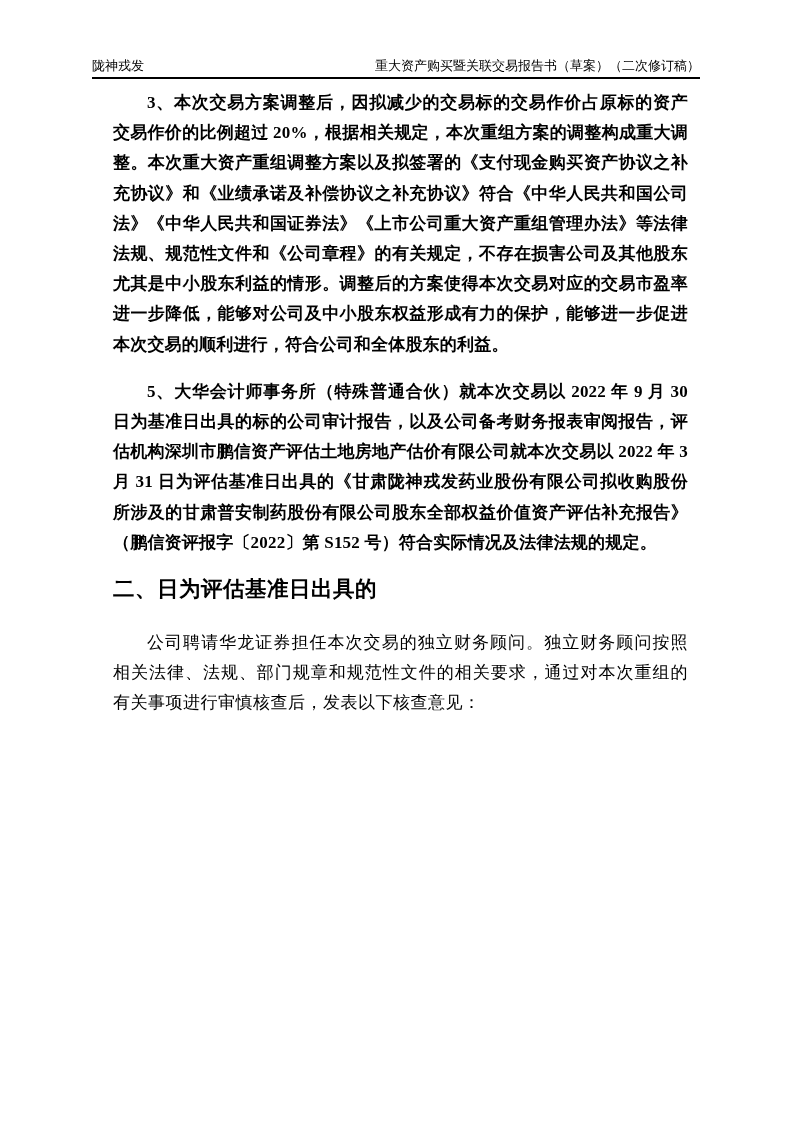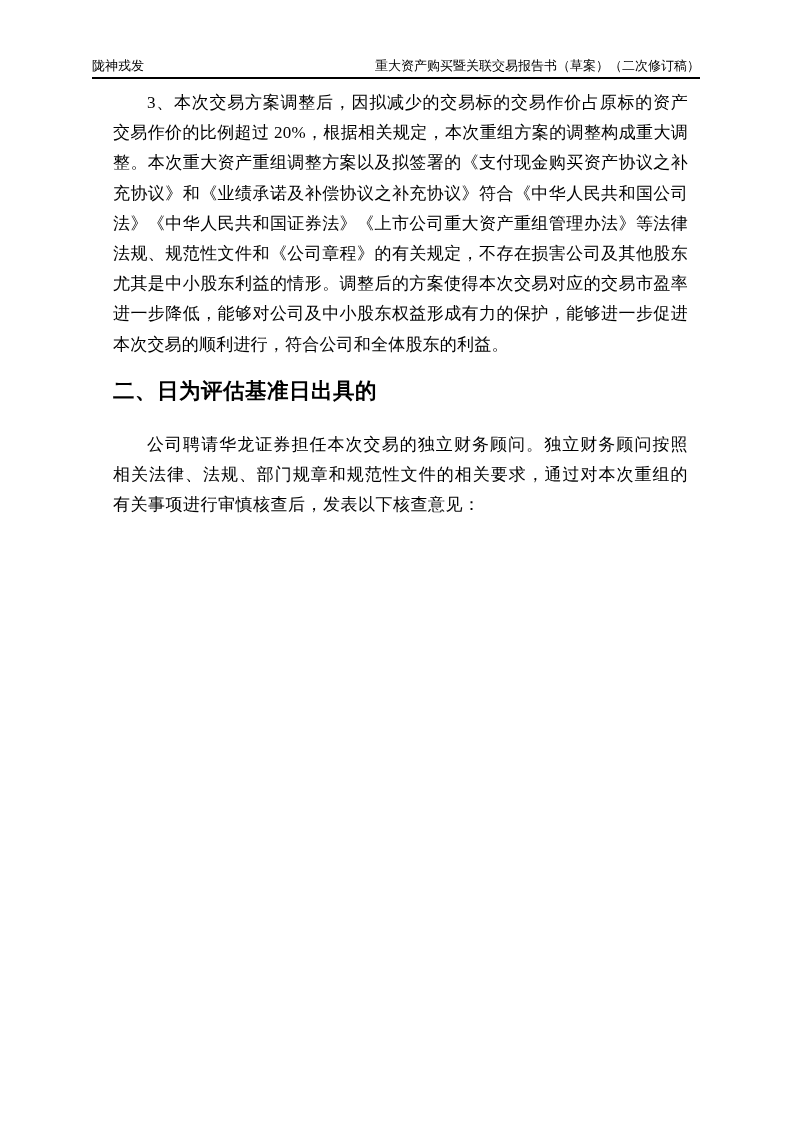--- a/index.html
+++ b/index.html
@@ -39,21 +39,21 @@
   }
   .doc-body {
     position: absolute;
     top: 88px;
     left: 113px;
     width: 575px;
   }
   .para {
     font-size: 17px;
     line-height: 30.2px;
-    font-weight: normal;
+    font-weight: bold;
     text-align: justify;
     text-indent: 2em;
     margin: 0 0 17px 0;
     letter-spacing: 0.2px;
   }
   .para.regular {
     font-weight: normal;
     letter-spacing: 0.5px;
   }
   .section-heading {
@@ -79,20 +79,21 @@
 
 <div class="page">
 
   <div class="doc-header">
     <span class="left">陇神戎发</span>
     <span class="right">重大资产购买暨关联交易报告书（草案）（二次修订稿）</span>
   </div>
 
   <div class="doc-body">
     <p class="para">3、本次交易方案调整后，因拟减少的交易标的交易作价占原标的资产交易作价的比例超过 20%，根据相关规定，本次重组方案的调整构成重大调整。本次重大资产重组调整方案以及拟签署的《支付现金购买资产协议之补充协议》和《业绩承诺及补偿协议之补充协议》符合《中华人民共和国公司法》《中华人民共和国证券法》《上市公司重大资产重组管理办法》等法律法规、规范性文件和《公司章程》的有关规定，不存在损害公司及其他股东尤其是中小股东利益的情形。调整后的方案使得本次交易对应的交易市盈率进一步降低，能够对公司及中小股东权益形成有力的保护，能够进一步促进本次交易的顺利进行，符合公司和全体股东的利益。</p>
+    <p class="para">5、大华会计师事务所（特殊普通合伙）就本次交易以 2022 年 9 月 30 日为基准日出具的标的公司审计报告，以及公司备考财务报表审阅报告，评估机构深圳市鹏信资产评估土地房地产估价有限公司就本次交易以 2022 年 3 月 31 日为评估基准日出具的《甘肃陇神戎发药业股份有限公司拟收购股份所涉及的甘肃普安制药股份有限公司股东全部权益价值资产评估补充报告》（鹏信资评报字〔2022〕第 S152 号）符合实际情况及法律法规的规定。</p>
     <h2 class="section-heading">二、日为评估基准日出具的</h2>
     <p class="para regular">公司聘请华龙证券担任本次交易的独立财务顾问。独立财务顾问按照相关法律、法规、部门规章和规范性文件的相关要求，通过对本次重组的有关事项进行审慎核查后，发表以下核查意见：</p>
   </div>
 
   <div class="doc-footer">
     <span>358 / 371</span>
   </div>
 
 </div>
 

